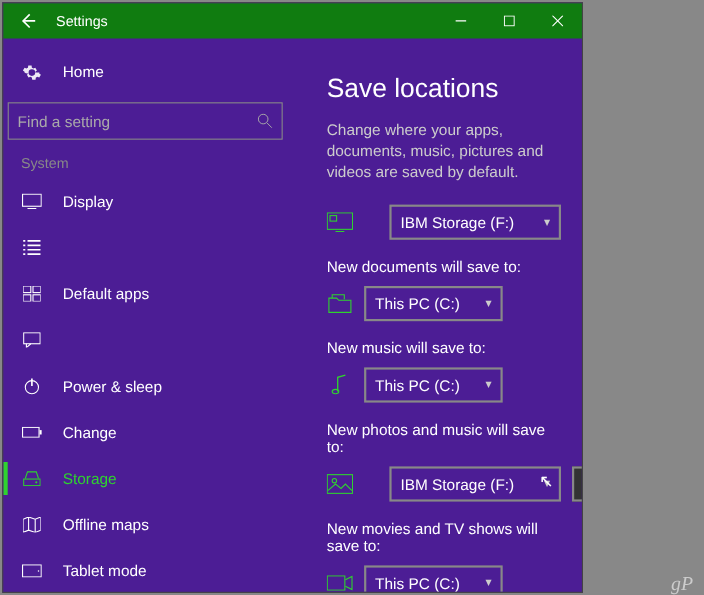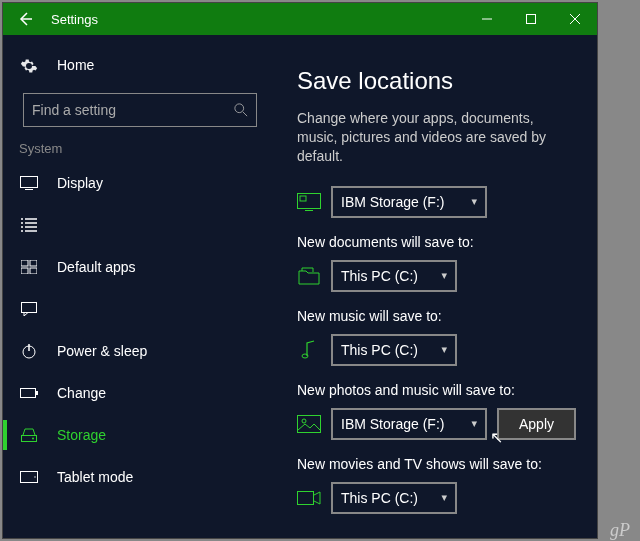--- a/index.html
+++ b/index.html
@@ -1,42 +1,42 @@
 <!DOCTYPE html>
 <html><head>
 <meta charset="utf-8">
 <style>
 * { margin: 0; padding: 0; box-sizing: border-box; }
 body { background: #888; font-family: "Segoe UI", sans-serif; width: 640px; height: 541px; overflow: hidden; position: relative; }
-.outer { background: #0f172a; border: 1px solid #444; width: 596px; height: 537px; margin: 2px; display: flex; flex-direction: column; }
+.outer { background: #4c1d95; border: 1px solid #444; width: 528px; height: 537px; margin: 2px; display: flex; flex-direction: column; }
 .titlebar { background: #107c10; height: 32px; display: flex; align-items: center; color: #fff; }
 .back-btn { width: 44px; height: 32px; display: flex; align-items: center; justify-content: center; }
 .titlebar-title { margin-left: 4px; font-size: 13px; flex: 1; }
 .win-controls { display: flex; }
 .win-btn { width: 44px; height: 32px; display: flex; align-items: center; justify-content: center; font-size: 11px; }
 .content { display: flex; flex: 1; overflow: hidden; }
 .sidebar { width: 270px; padding: 14px 0 0 0; }
 .home-row { display: flex; align-items: flex-start; padding: 8px 16px; color: #fff; font-size: 14px; }
 .home-row .icon { width: 20px; margin-right: 18px; display: flex; align-items: center; justify-content: center; }
-.search-box { margin: 10px 16px 4px 20px; border: 1px solid #888; height: 34px; display: flex; align-items: center; padding: 0 8px; color: #aaa; font-size: 14px; }
+.search-box { margin: 10px 16px 4px 4px; border: 1px solid #888; height: 34px; display: flex; align-items: center; padding: 0 8px; color: #aaa; font-size: 14px; }
 .search-box span:first-child { flex: 1; }
 .section-label { color: #888; font-size: 13px; padding: 10px 16px 6px 16px; }
 .nav-item { display: flex; align-items: center; height: 42px; padding: 0 16px; color: #fff; font-size: 14px; position: relative; }
 .nav-item .icon { width: 20px; margin-right: 18px; display: flex; align-items: center; justify-content: center; }
 .nav-item.active { color: #2fd22f; }
 .nav-item.active::before { content: ""; position: absolute; left: 0; top: 6px; bottom: 6px; width: 4px; background: #2fd22f; }
 .main { flex: 1; padding: 16px 24px 0 24px; color: #fff; overflow: hidden; }
 .page-title { font-size: 24px; font-weight: 300; margin-bottom: 14px; margin-top: 16px; }
 .page-desc { font-size: 14px; color: #ccc; margin-bottom: 20px; line-height: 1.35; }
 .setting-row { margin-bottom: 16px; }
 .setting-label { font-size: 14px; margin-bottom: 10px; }
 .setting-controls { display: flex; align-items: center; gap: 10px; }
 .device-icon { width: 24px; height: 22px; display: flex; align-items: center; justify-content: center; }
 .dropdown { border: 2px solid #888; height: 32px; min-width: 126px; display: inline-flex; align-items: center; padding: 0 8px; color: #fff; font-size: 14px; gap: 10px; }
-.dropdown.wide { min-width: 156px; }
+.dropdown.wide { min-width: 156px; margin-left: 23px; }
 .dropdown .chev { margin-left: auto; font-size: 11px; color: #ccc; }
 .apply-btn { border: 2px solid #888; background: #333; height: 32px; padding: 0 20px; color: #fff; font-size: 14px; display: inline-flex; align-items: center; }
 .watermark { position: absolute; right: 10px; bottom: 0; color: #ccc; font-family: Georgia, serif; font-size: 18px; font-style: italic; }
 .cursor { position: absolute; left: 490px; top: 428px; font-size: 16px; color: #fff; pointer-events: none; }
 svg { display: block; }
 </style>
 </head>
 <body>
 
 <div class="outer">
@@ -150,20 +150,28 @@
             <svg width="16" height="14" viewBox="0 0 16 14">
               <rect x="0.5" y="7.5" width="15" height="6" stroke="#2fd22f" fill="none"></rect>
               <circle cx="12" cy="10.5" r="1" fill="#2fd22f"></circle>
               <path d="M2 7 L4 1 H12 L14 7" stroke="#2fd22f" fill="none"></path>
             </svg>
           </span>
         <span>Storage</span>
       </div>
       <div class="nav-item">
         <span class="icon">
+            <svg width="16" height="14" viewBox="0 0 16 14">
+              <path d="M0 2 L5 0 L11 2 L16 0 V12 L11 14 L5 12 L0 14 Z M5 0 V12 M11 2 V14" stroke="#fff" fill="none"></path>
+            </svg>
+          </span>
+        <span>Offline maps</span>
+      </div>
+      <div class="nav-item">
+        <span class="icon">
             <svg width="18" height="12" viewBox="0 0 18 12">
               <rect x="0.5" y="0.5" width="17" height="11" stroke="#fff" fill="none"></rect>
               <circle cx="15" cy="6" r="0.7" fill="#fff"></circle>
             </svg>
           </span>
         <span>Tablet mode</span>
       </div>
     </div>
 
     <div class="main">

